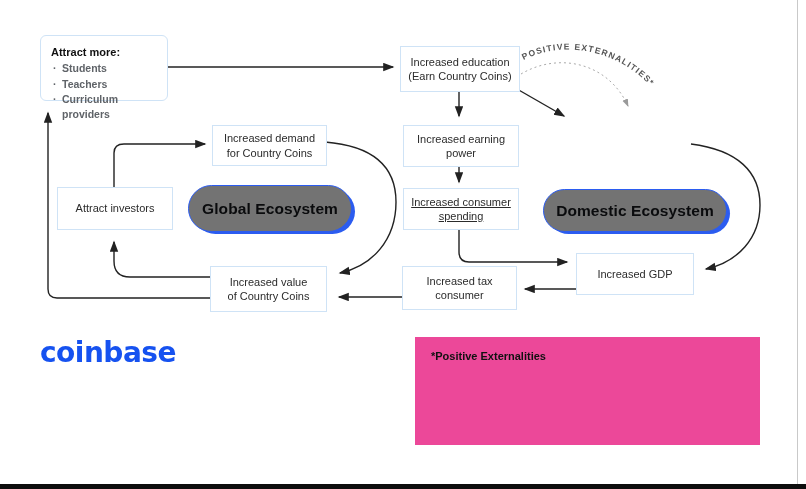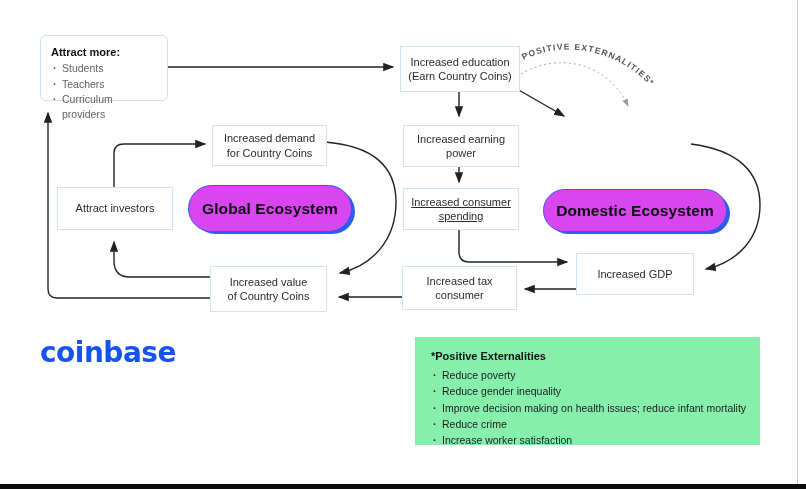--- a/index.html
+++ b/index.html
@@ -9,28 +9,28 @@
   .node{
     position:absolute;z-index:2;background:#ffffff;
     border:1px solid #cfe3f6;color:#2b2b2b;
     display:flex;align-items:center;justify-content:center;
     font-size:11px;line-height:1.3;text-align:center;
   }
   .node .lines span{display:block;}
   .node-left{align-items:flex-start;justify-content:flex-start;text-align:left;padding:9px 10px;border-radius:6px;}
   .nl-title{font-weight:bold;color:#111;font-size:11px;margin-bottom:2px;}
   ul.dots{list-style:none;margin:2px 0 0 0;padding:0;}
-  ul.dots li{position:relative;padding-left:11px;}
+  ul.dots li{position:relative;padding-left:11px;font-weight:bold;}
   ul.dots li::before{content:"\00B7";position:absolute;left:2px;font-weight:bold;}
   .attract-bullets li{color:#5f6368;font-size:10.5px;line-height:1.45;}
   .pill{position:absolute;z-index:2;}
   .pill .back{position:absolute;left:5px;top:4px;width:100%;height:100%;background:#2b5cf0;border-radius:999px;}
-  .pill .front{position:absolute;left:0;top:0;width:100%;height:100%;background:#d946ef;border:1.5px solid #2b5cf0;border-radius:999px;
+  .pill .front{position:absolute;left:0;top:0;width:100%;height:100%;background:#737373;border:1.5px solid #2b5cf0;border-radius:999px;
     display:flex;align-items:center;justify-content:center;font-weight:bold;font-size:15.5px;color:#0a0b0d;letter-spacing:.1px;}
-  #footnote{position:absolute;left:415px;top:337px;width:345px;height:108px;background:#86efac;z-index:2;
+  #footnote{position:absolute;left:415px;top:337px;width:345px;height:108px;background:#ec4899;z-index:2;
     padding:13px 10px 0 16px;box-sizing:border-box;}
   #footnote .fn-title{font-weight:bold;font-size:11px;color:#111;margin-bottom:5px;}
   .fn-bullets li{font-size:10.5px;color:#1d1d1d;line-height:1.55;white-space:nowrap;}
   #logo{position:absolute;left:40px;top:336px;z-index:2;color:#1652f0;font-weight:bold;
     font-family:"DejaVu Sans", sans-serif;font-size:28px;letter-spacing:-0.5px;}
   #bottom-bar{position:absolute;left:0;top:484px;width:806px;height:5px;background:#0d0d0d;z-index:3;}
   #right-edge{position:absolute;left:797px;top:0;width:1px;height:484px;background:#c9c9c9;z-index:3;}
   .arc-label{font-size:8.5px;font-weight:bold;letter-spacing:1.2px;fill:#555;}
 </style>
 </head>
@@ -142,26 +142,19 @@
 
   <div class="node" style="left:402px;top:266px;width:113px;height:42px;">
     <div class="lines">
         <span>Increased tax</span>
         <span>consumer</span>
       </div>
   </div>
 
   <div id="footnote">
     <div class="fn-title">*Positive Externalities</div>
-    <ul class="dots fn-bullets">
-        <li>Reduce poverty</li>
-        <li>Reduce gender inequality</li>
-        <li>Improve decision making on health issues; reduce infant mortality</li>
-        <li>Reduce crime</li>
-        <li>Increase worker satisfaction</li>
-      </ul>
   </div>
 
   <div id="logo">coinbase</div>
 
   <div id="right-edge"></div>
   <div id="bottom-bar"></div>
 </div>
 
 </body></html>

